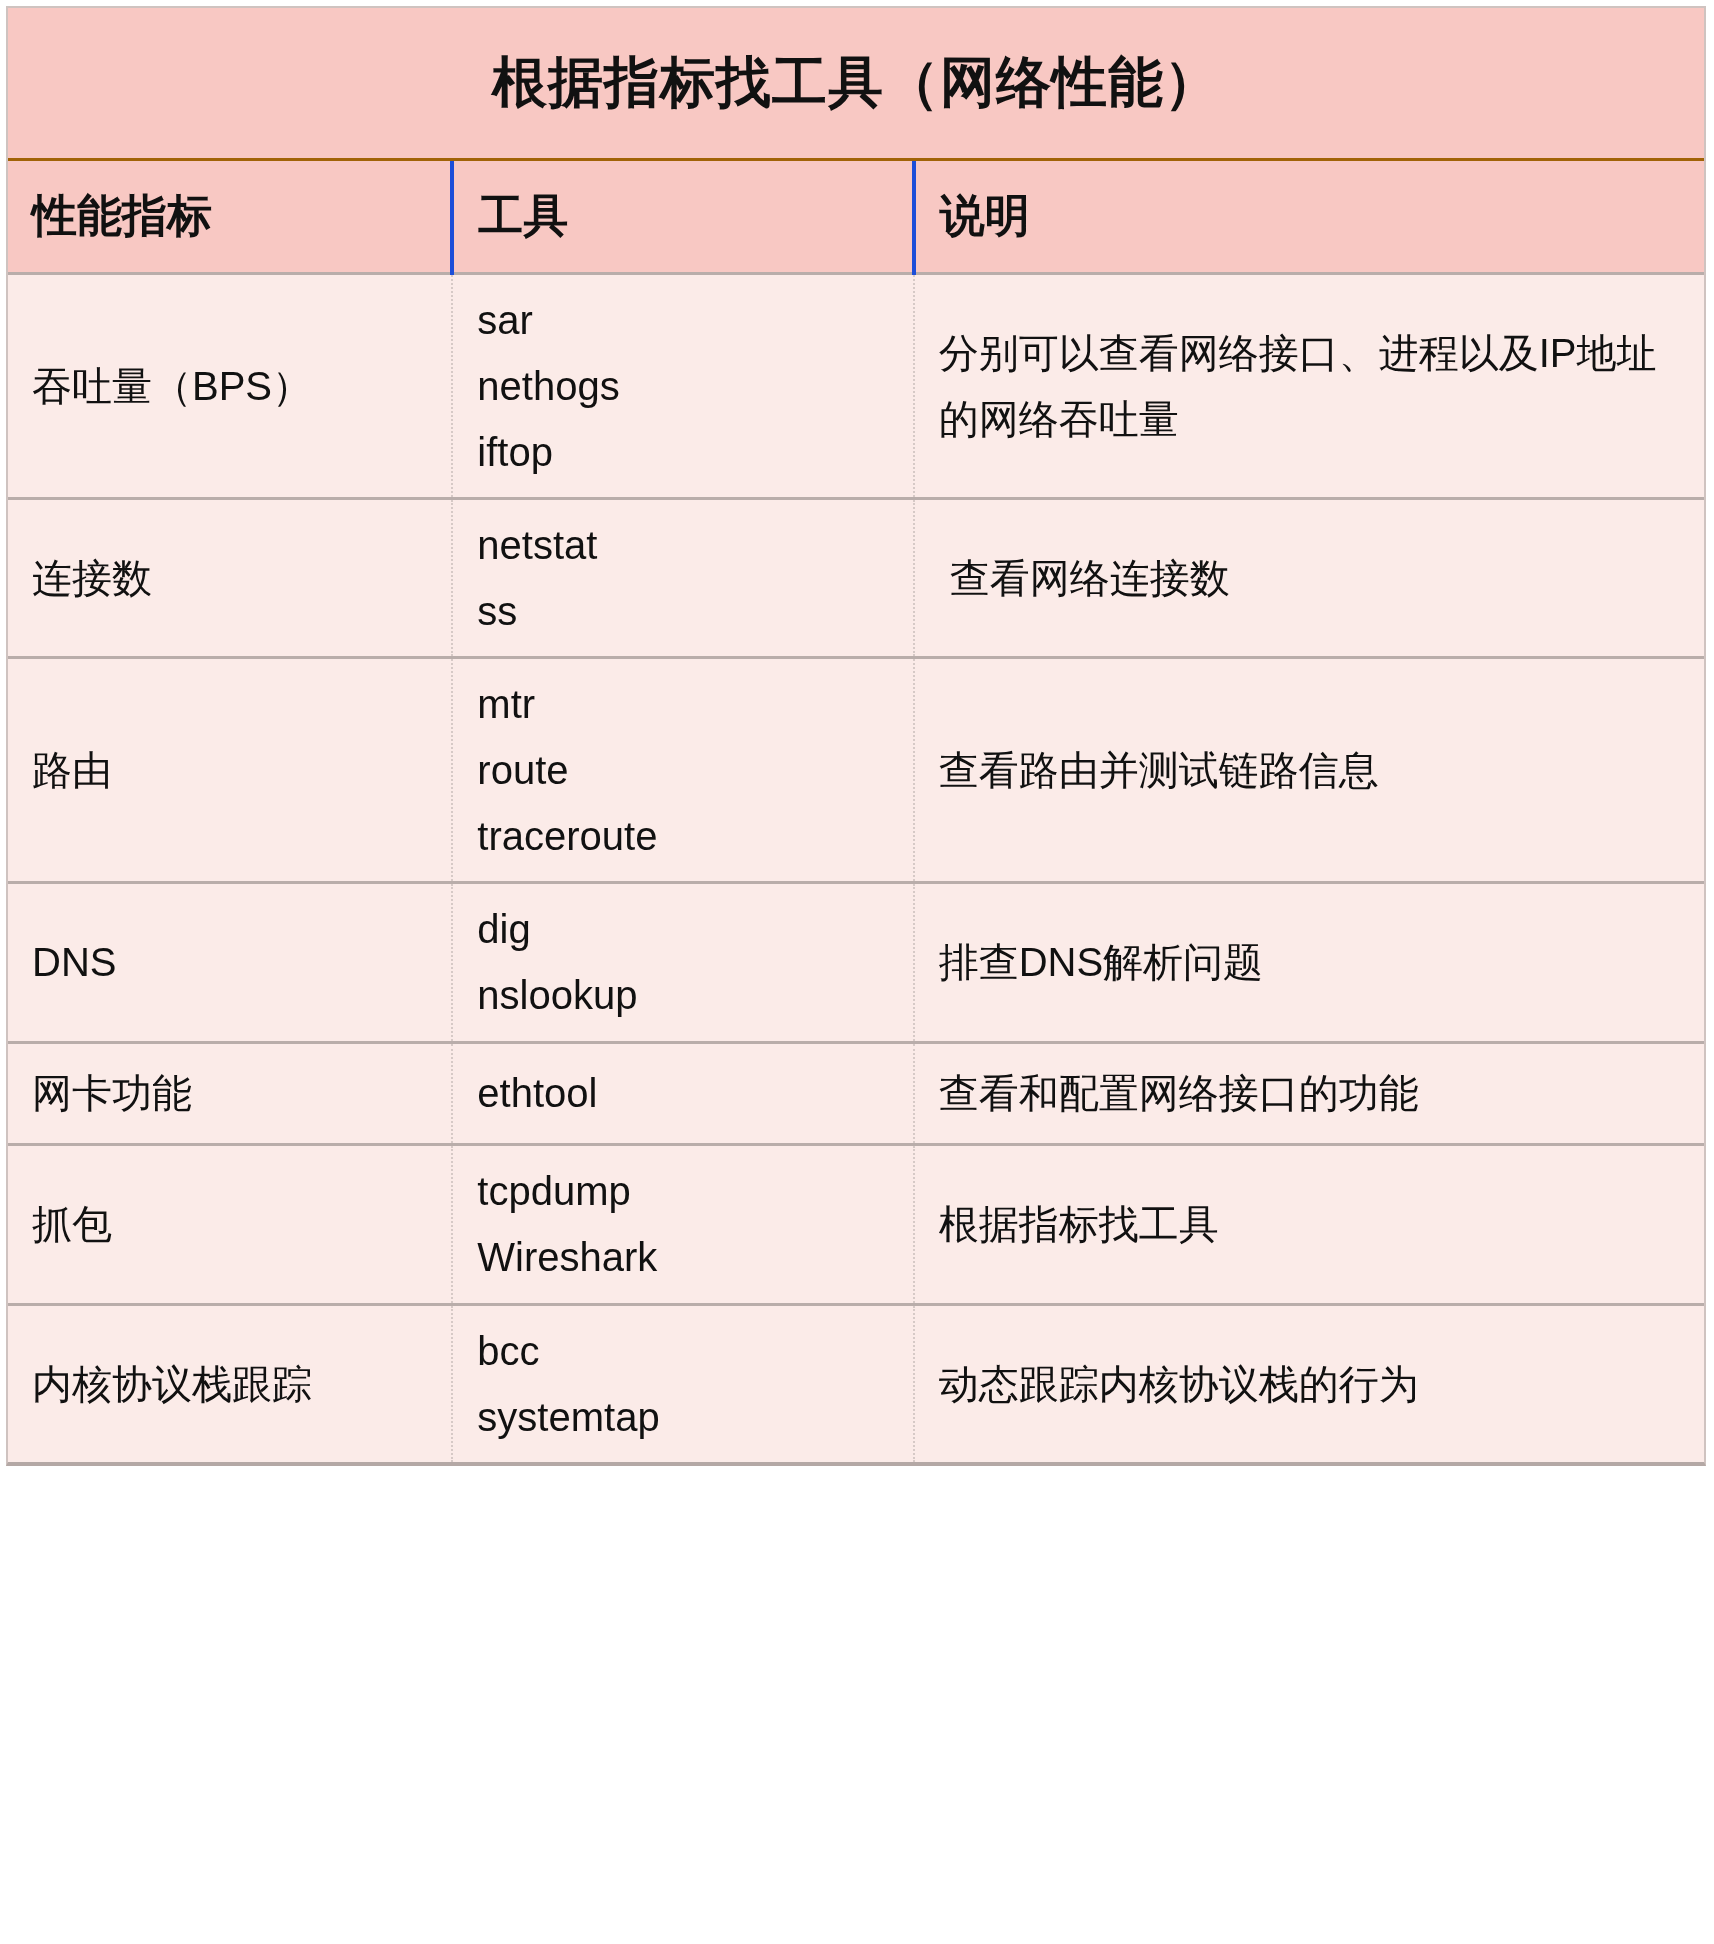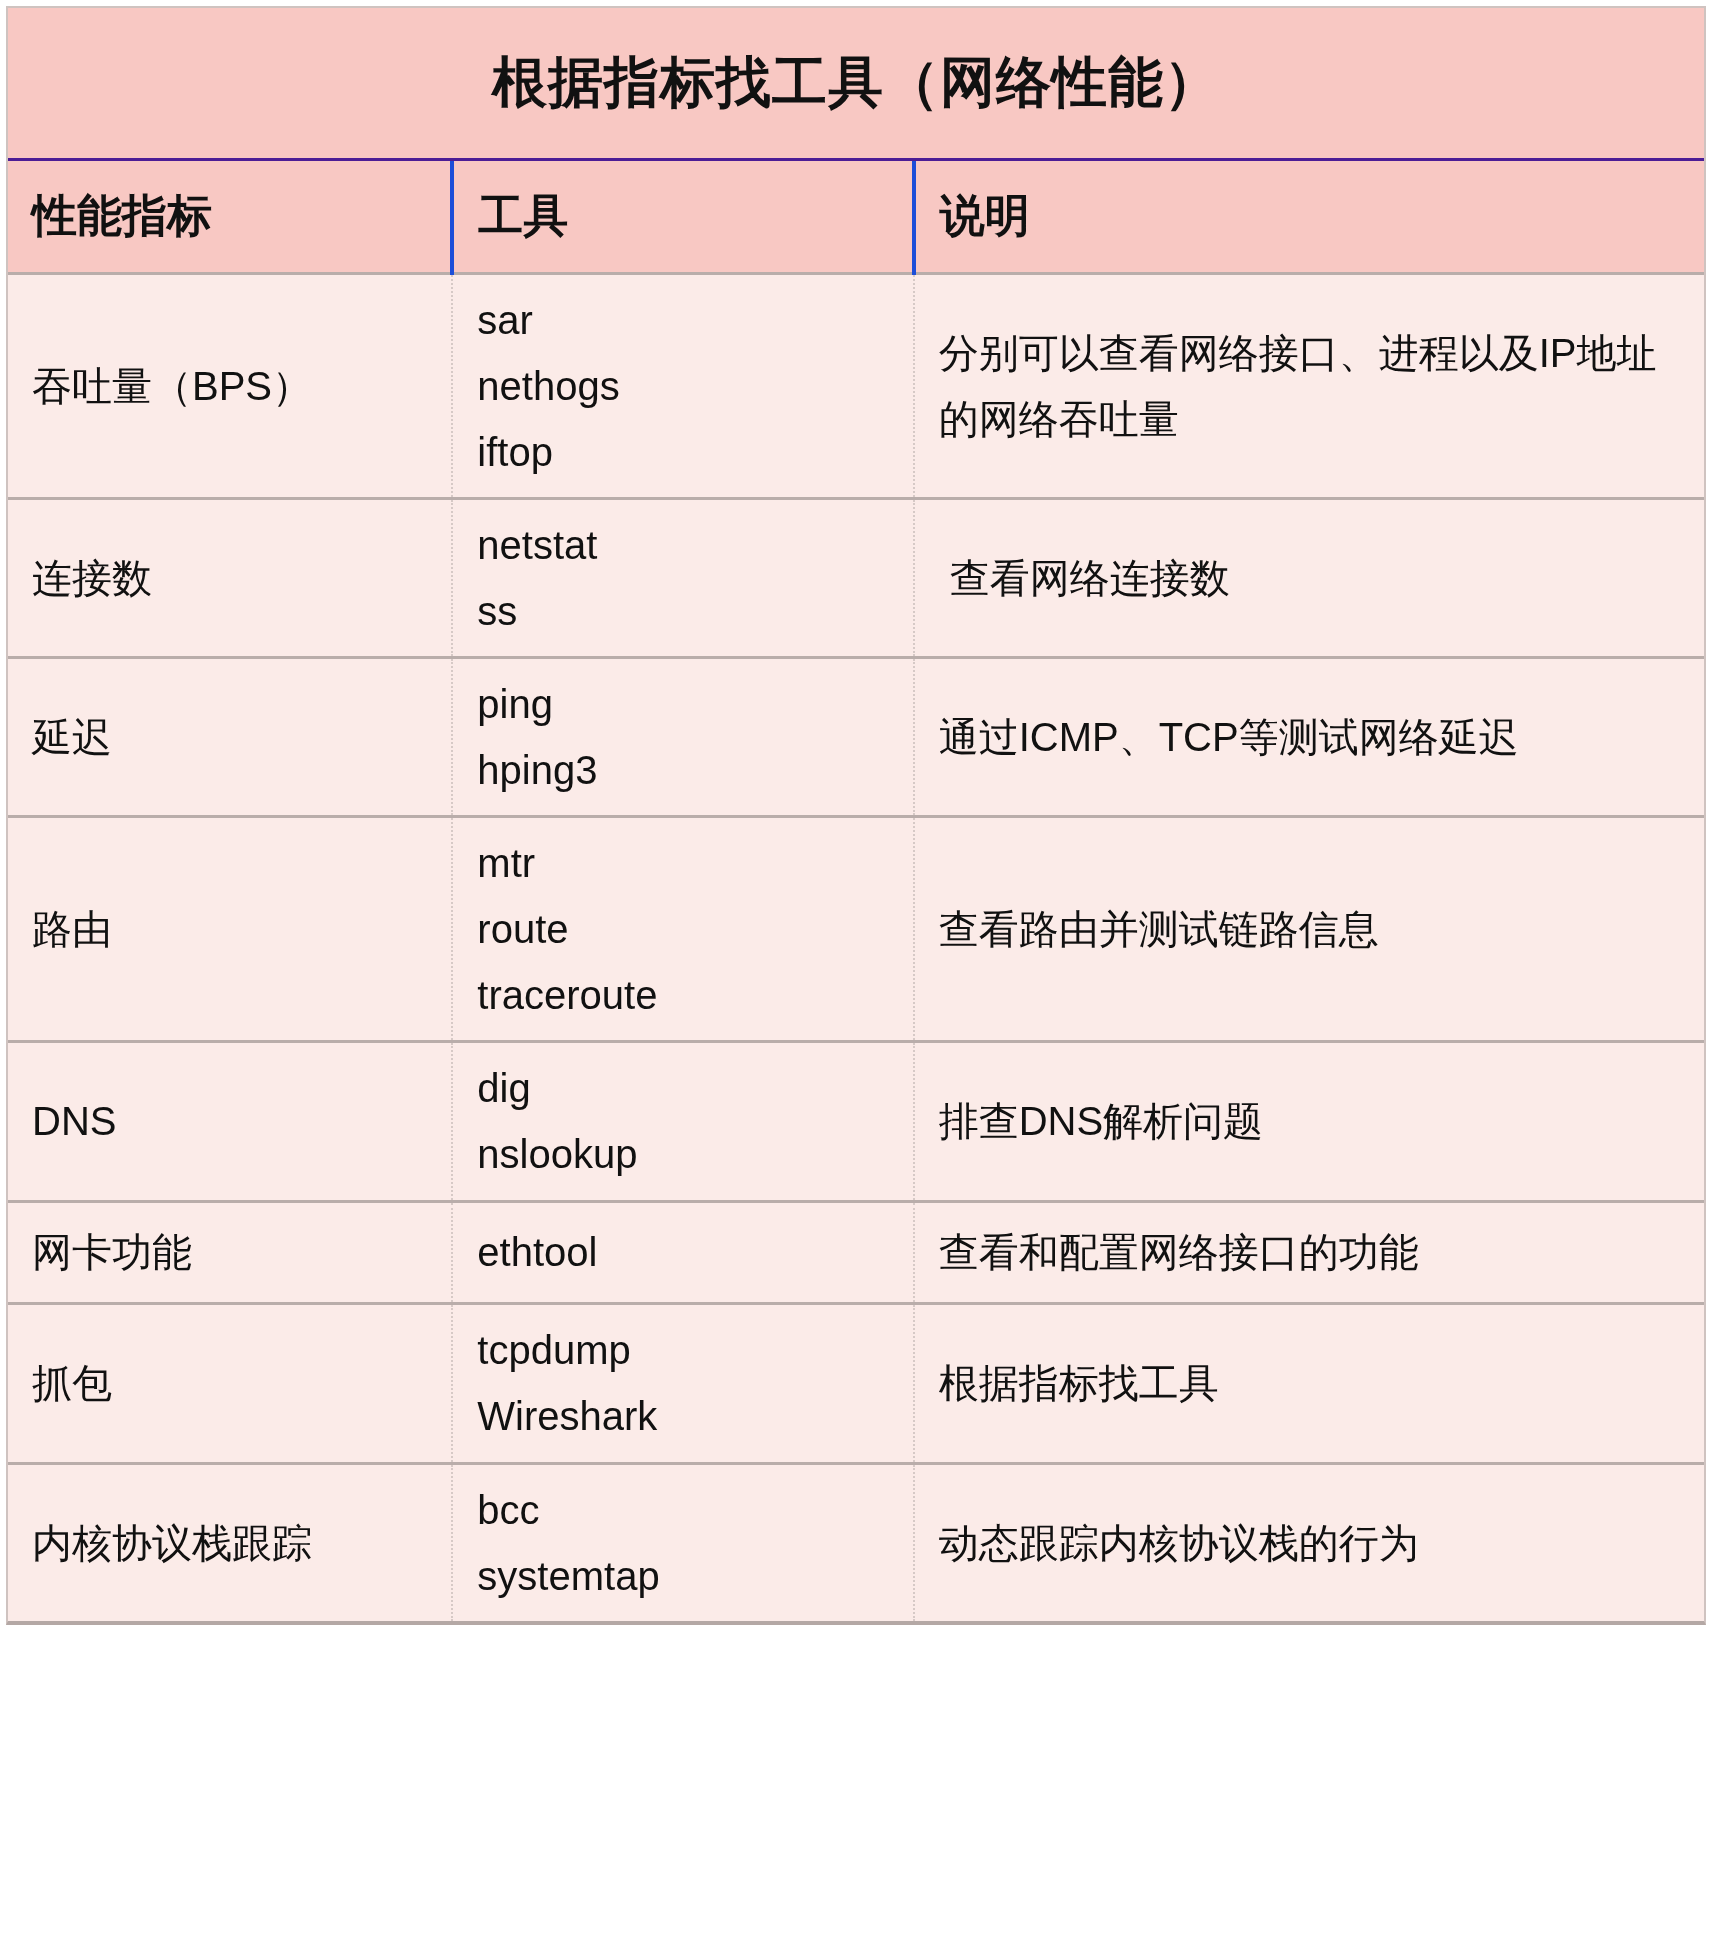--- a/index.html
+++ b/index.html
@@ -20,21 +20,21 @@
     top: 6px;
     width: 1700px;
     box-sizing: border-box;
     background: #fbebe8;
     border: 2px solid #cfc3c0;
     border-bottom: 4px solid #b4a8a5;
   }
   .title-bar {
     height: 150px;
     background: #f8c8c3;
-    border-bottom: 3px solid #4c1d95;
+    border-bottom: 3px solid #a16207;
     display: flex;
     align-items: center;
     justify-content: center;
   }
   .title-text {
     font-size: 55px;
     font-weight: 700;
     letter-spacing: 1px;
   }
   table {
@@ -93,26 +93,20 @@
 nethogs
 iftop</td>
         <td>分别可以查看网络接口、进程以及IP地址的网络吞吐量</td>
       </tr>
       <tr style="height:148px">
         <td>连接数</td>
         <td>netstat
 ss</td>
         <td> 查看网络连接数</td>
       </tr>
-      <tr style="height:158px">
-        <td>延迟</td>
-        <td>ping
-hping3</td>
-        <td>通过ICMP、TCP等测试网络延迟</td>
-      </tr>
       <tr style="height:219px">
         <td>路由</td>
         <td>mtr
 route
 traceroute</td>
         <td>查看路由并测试链路信息</td>
       </tr>
       <tr style="height:160px">
         <td>DNS</td>
         <td>dig

